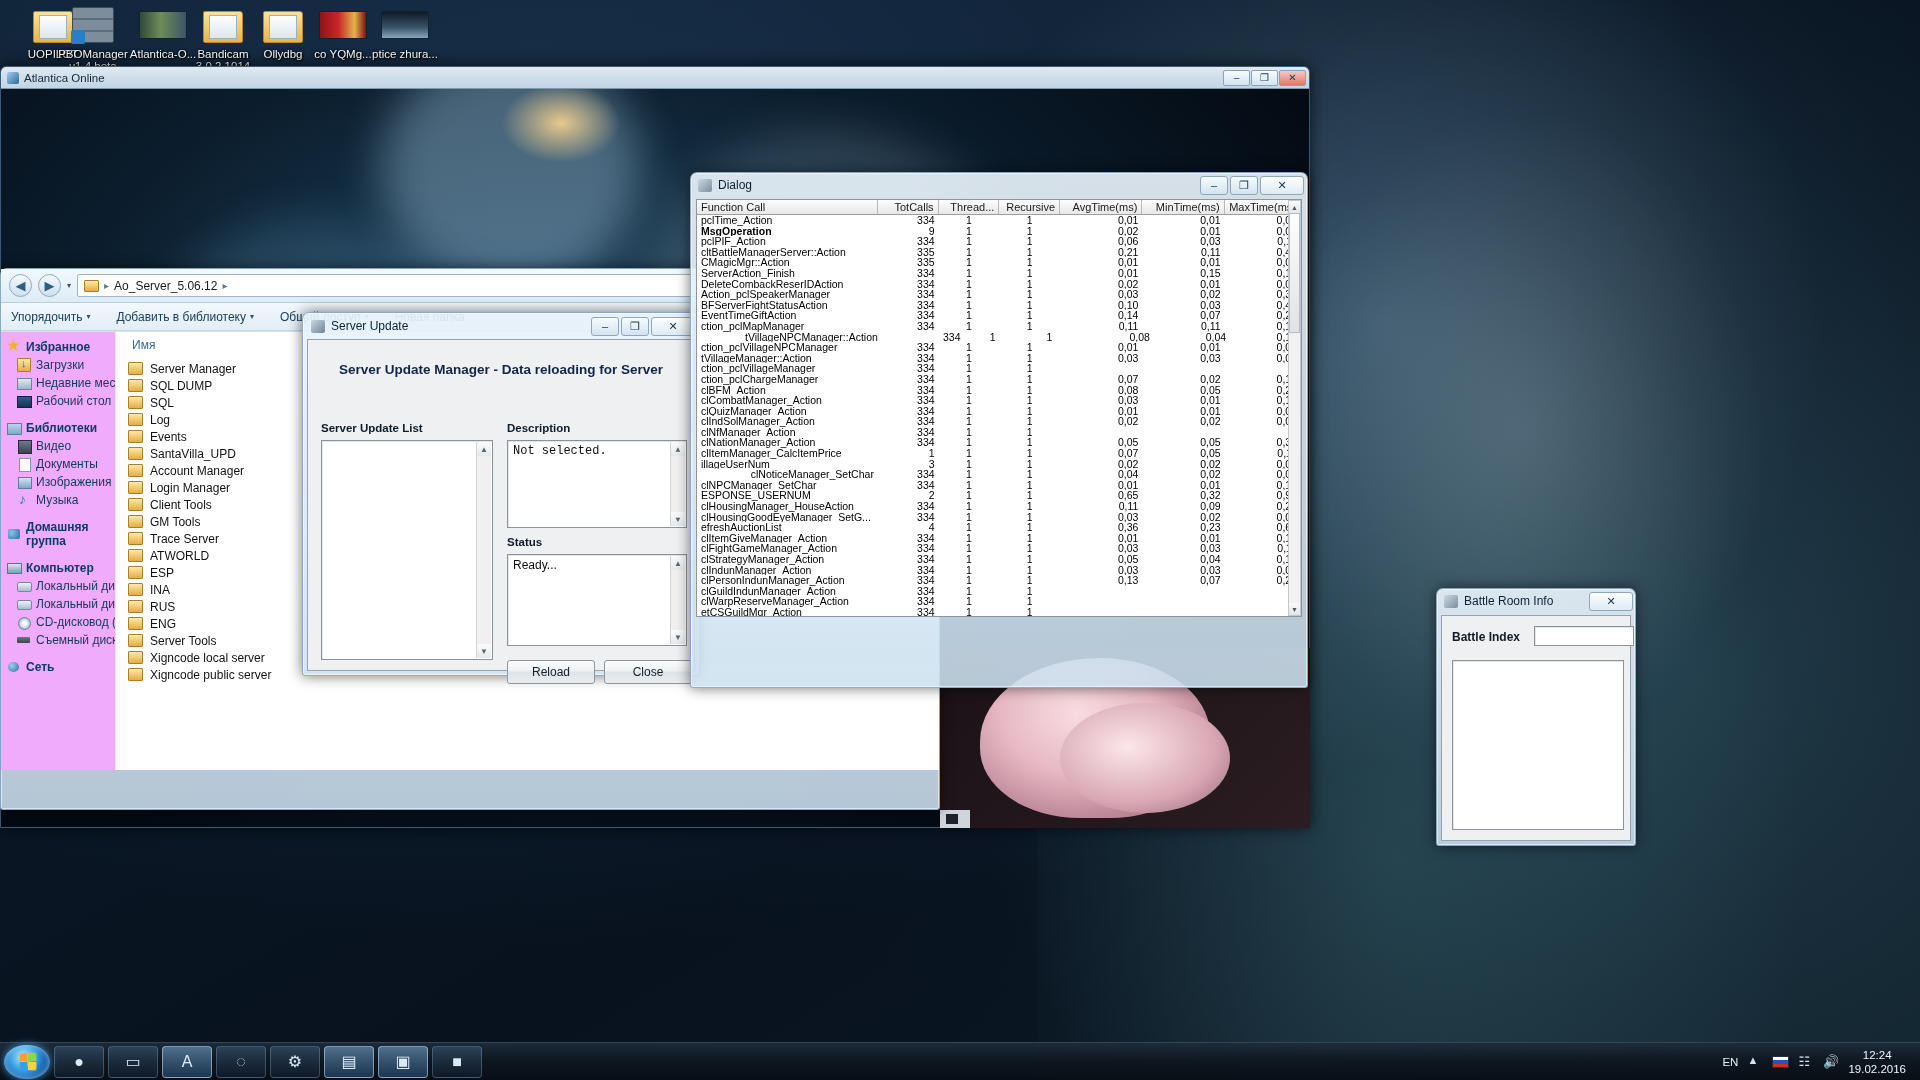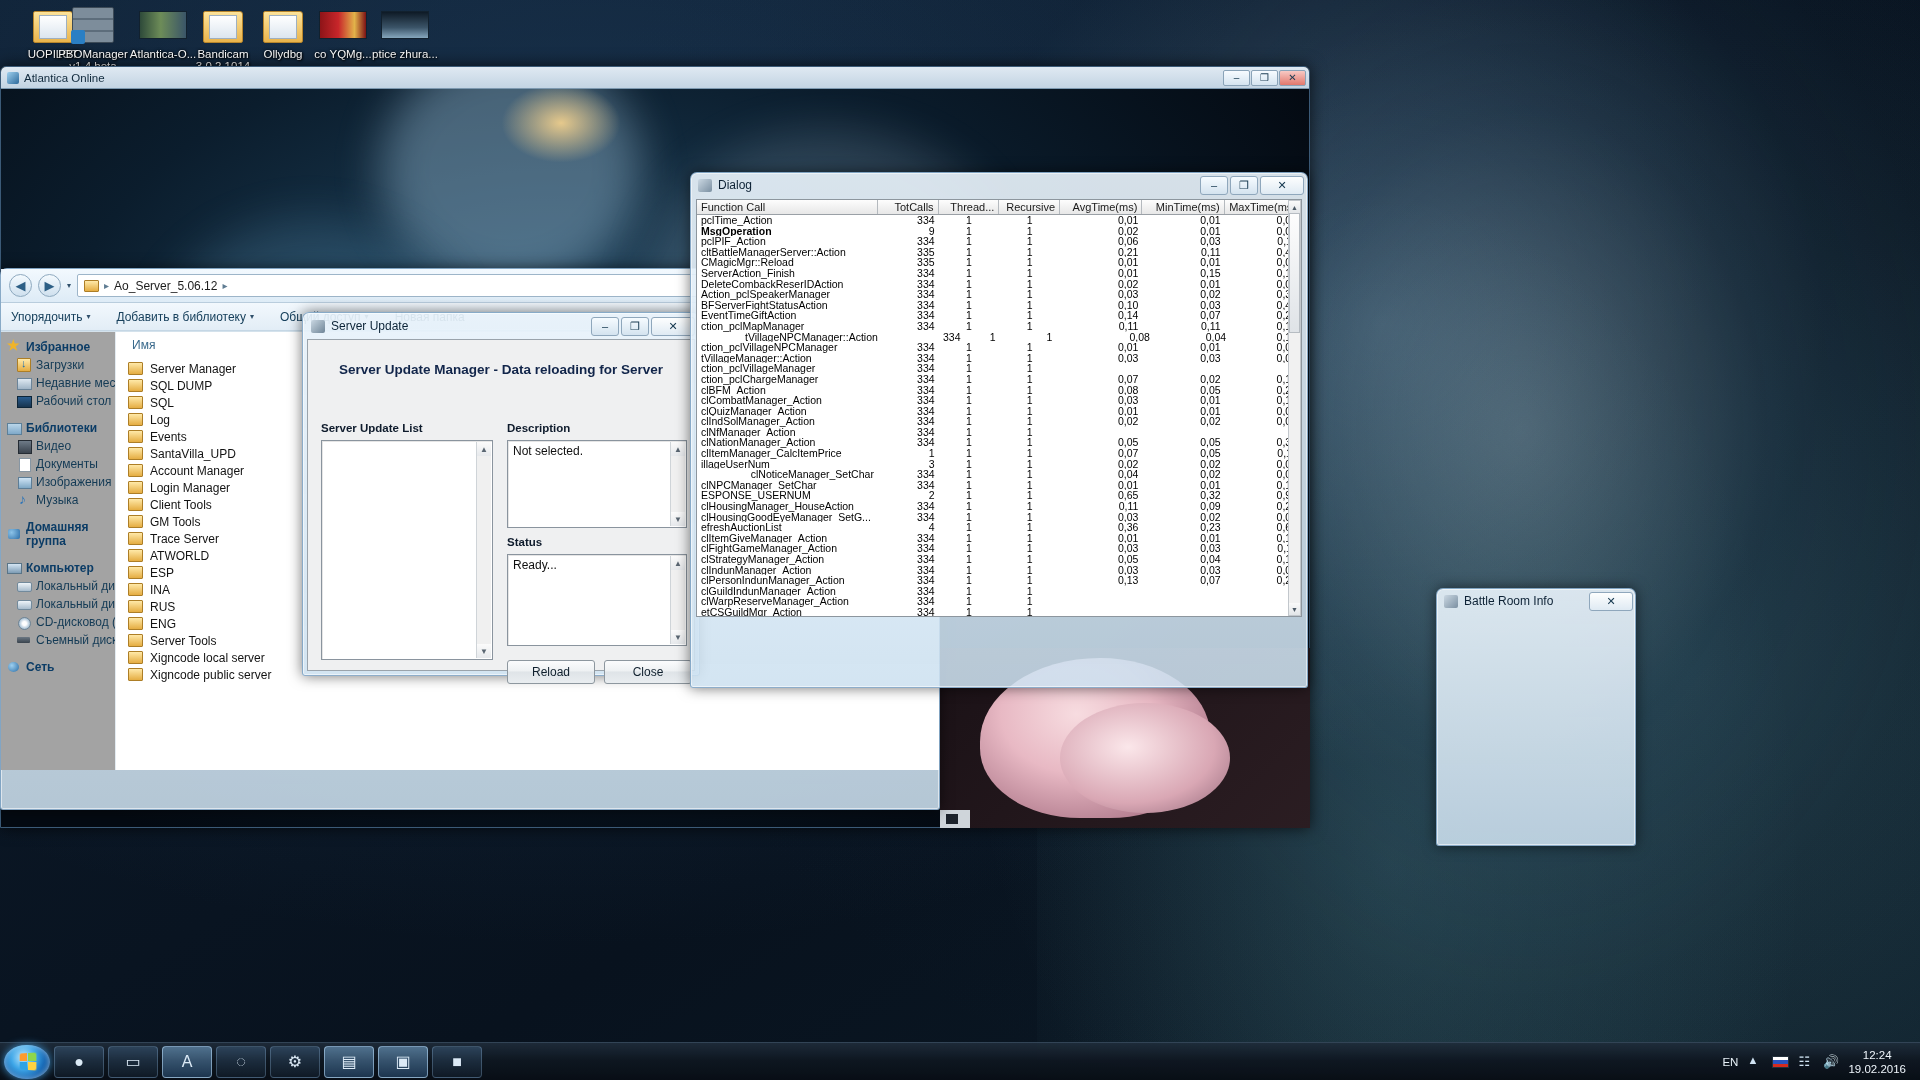--- a/index.html
+++ b/index.html
@@ -83,21 +83,21 @@
   .mini-folder{width:15px;height:12px;position:relative;display:inline-block;}
   .mini-folder:before{content:"";position:absolute;inset:0;border-radius:1px;
      background:linear-gradient(180deg,#ffe9a8,#e5ad42);border:1px solid #ad7e26;}
   #exp-toolbar{ height:28px; display:flex; align-items:center; gap:26px; padding:0 10px;
      background:linear-gradient(180deg,#f2f8fd,#e2edf6); border-bottom:1px solid #c5d7e5;
      font-size:12px; color:#17405c;}
   #exp-toolbar .ti{ display:flex; align-items:center; gap:4px; }
   .caret{ font-size:8px; color:#30506b; }
   #exp-body{ position:absolute; left:0; right:0; top:62px; bottom:39px; display:flex;
      background:#fff; border-top:1px solid #d4e2ec;}
-  #exp-nav{ width:115px; background:#a3a3a3; padding:6px 0 0 4px; overflow:hidden;
+  #exp-nav{ width:115px; background:#f0abfc; padding:6px 0 0 4px; overflow:hidden;
      border-right:1px solid #e3ebf1;}
   .navgrp{ display:flex; align-items:center; gap:5px; padding:2px 2px; font-size:12px; color:#0b3c66; font-weight:bold;}
   .navitem{ display:flex; align-items:center; gap:5px; padding:2px 2px 2px 12px; font-size:12px; color:#133a55; white-space:nowrap;}
   .nspacer{height:9px;}
   .ico{ width:14px; height:14px; flex:0 0 14px; position:relative;}
   .ico.star:before{content:"\2605"; color:#f0b429; font-size:14px; position:absolute; top:-3px; left:0;}
   .ico.dl:before{content:"";position:absolute;inset:0;border-radius:1px;background:linear-gradient(180deg,#ffe9a8,#e5ad42);border:1px solid #ad7e26;}
   .ico.dl:after{content:"\2193";position:absolute;left:4px;top:-1px;color:#1a6fb5;font-size:11px;font-weight:bold;}
   .ico.recent:before{content:"";position:absolute;left:0;top:2px;width:13px;height:10px;background:linear-gradient(180deg,#dfe9f2,#9fb4c6);border:1px solid #6b8499;}
   .ico.desk:before{content:"";position:absolute;left:0;top:2px;width:13px;height:10px;background:linear-gradient(180deg,#2a5d8f,#17344f);border:1px solid #0d2538;}
@@ -477,21 +477,21 @@
 
     <div class="su-label" style="position:absolute;left:13px;top:82px;">Server Update List</div>
     <div class="sunkbox" style="position:absolute;left:13px;top:100px;width:172px;height:220px;">
       <div class="vscroll">
         <div class="ar up">▲</div>
         <div class="ar dn">▼</div>
       </div>
     </div>
 
     <div class="su-label" style="position:absolute;left:199px;top:82px;">Description</div>
-    <div class="sunkbox" style="position:absolute;left:199px;top:100px;width:180px;height:88px;">
+    <div class="sunkbox" style="position:absolute;left:199px;top:100px;width:180px;height:88px;font-family:Liberation Mono, monospace;">
       <div style="padding:3px 5px;font-size:12px;color:#101010;">Not selected.</div>
       <div class="vscroll">
         <div class="ar up">▲</div>
         <div class="ar dn">▼</div>
       </div>
     </div>
 
     <div class="su-label" style="position:absolute;left:199px;top:196px;">Status</div>
     <div class="sunkbox" style="position:absolute;left:199px;top:214px;width:180px;height:92px;">
       <div style="padding:3px 5px;font-size:12px;color:#101010;">Ready...</div>
@@ -558,21 +558,21 @@
         <div class="grow">
           <div class="gc" style="width: 185px;">cltBattleManagerServer::Action</div>
           <div class="gc r" style="width: 62px;">335</div>
           <div class="gc c" style="width: 62px;">1</div>
           <div class="gc c" style="width: 62px;">1</div>
           <div class="gc r" style="width: 84px;">0,21</div>
           <div class="gc r" style="width: 84px;">0,11</div>
           <div class="gc r" style="width: 78px;">0,43</div>
         </div>
         <div class="grow">
-          <div class="gc" style="width: 185px;">CMagicMgr::Reload</div>
+          <div class="gc" style="width: 185px;">CMagicMgr::Action</div>
           <div class="gc r" style="width: 62px;">335</div>
           <div class="gc c" style="width: 62px;">1</div>
           <div class="gc c" style="width: 62px;">1</div>
           <div class="gc r" style="width: 84px;">0,01</div>
           <div class="gc r" style="width: 84px;">0,01</div>
           <div class="gc r" style="width: 78px;">0,06</div>
         </div>
         <div class="grow">
           <div class="gc" style="width: 185px;">ServerAction_Finish</div>
           <div class="gc r" style="width: 62px;">334</div>
@@ -881,20 +881,25 @@
 
 </div>
 
 <div id="battleroom" class="win aero-frame">
   <div id="br-title" class="titlebar">
     <span style="display:inline-block;width:14px;height:13px;background:linear-gradient(135deg,#cbd8e3,#7a8fa1);border-radius:2px;"></span>
     <span class="ttl">Battle Room Info</span>
     <div class="wbtns">
       <div class="wbtn close">✕</div>
     </div>
+  </div>
+  <div id="br-body">
+    <div style="position:absolute;left:10px;top:14px;font-size:12px;font-weight:bold;color:#101a26;">Battle Index</div>
+    <input type="text" class="sunkbox" style="position: absolute; left: 92px; top: 10px; width: 100px; height: 20px; font-size: 12px; padding: 0px 4px; font-family: &quot;Liberation Sans&quot;, sans-serif;" value="">
+    <div class="sunkbox" style="position:absolute;left:10px;top:44px;right:6px;bottom:10px;"></div>
   </div>
 </div>
 
 <div id="taskbar">
   <div id="startorb">
       <div class="flag"></div>
     </div>
   <div id="taskbuttons" style="display:flex;align-items:center;">
       <div class="tbtn">
         <span style="color: rgb(220, 234, 246); font-size: 16px;">●</span>

